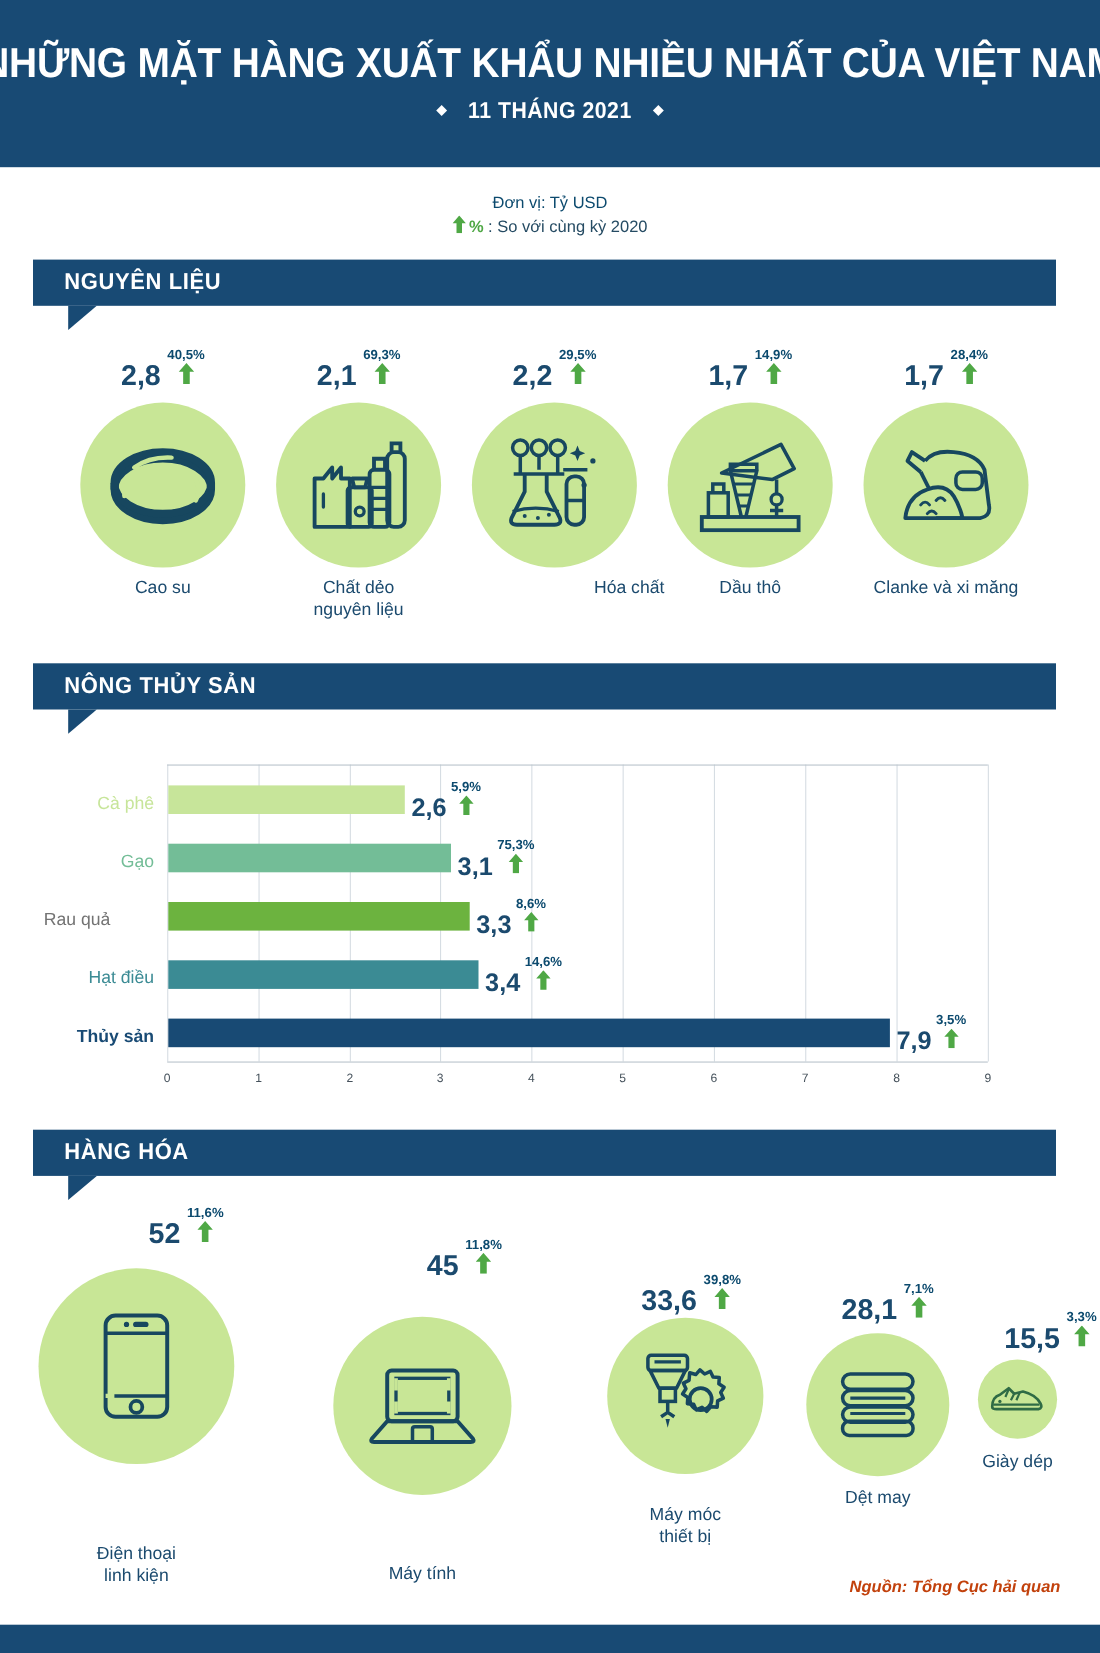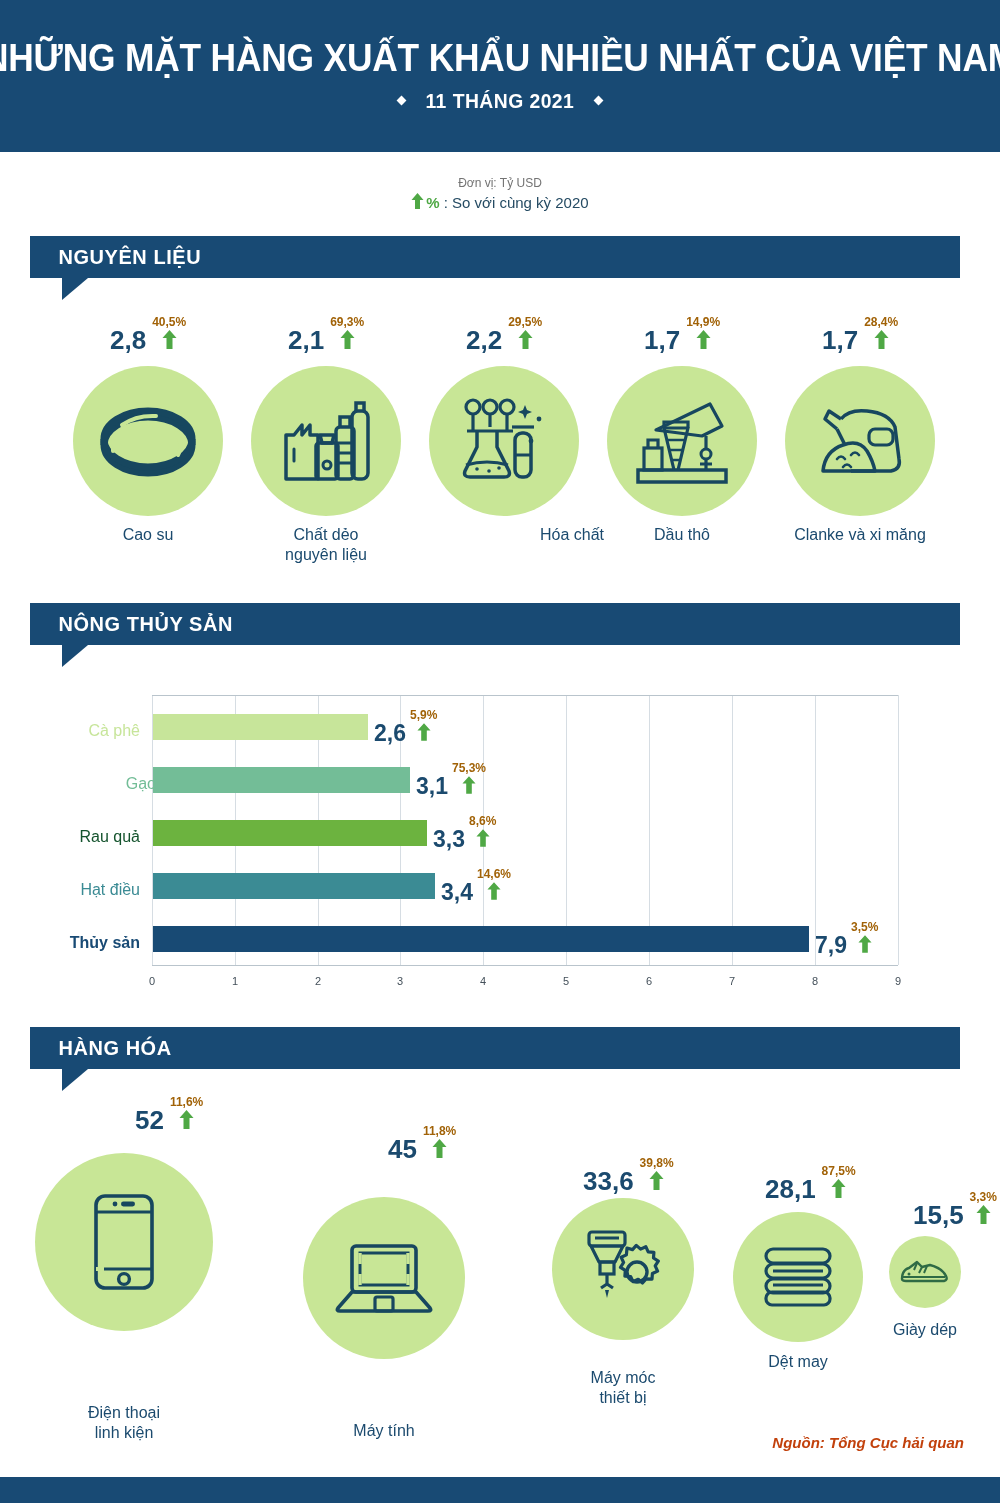--- a/index.html
+++ b/index.html
@@ -27,21 +27,21 @@
   }
   .subtitle-row {
     display: flex; align-items: center; gap: 14px; margin-top: 10px;
     color: #ffffff;
   }
   .sub-diamond { width: 7px; height: 7px; background: #fff; transform: rotate(45deg); }
   .subtitle { font-size: 21px; font-weight: 700; letter-spacing: 0.5px; transform: scaleX(0.92); }
 
   
   .legend { position: absolute; left: 0; top: 176px; width: 1000px; text-align: center; }
-  .legend-line1 { font-size: 12px; color: #737373; }
+  .legend-line1 { font-size: 15px; color: #0c4a6e; }
   .legend-line2 {
     font-size: 15px; color: #254b63; margin-top: 3px;
     display: flex; align-items: center; justify-content: center; gap: 2px;
   }
   .legend-arrow { display: inline-block; }
   .legend-pct { color: #4fa845; font-weight: 600; margin-right: 2px; }
 
   
   .banner {
     position: absolute; left: 30px; height: 42px; width: 930px;
@@ -67,21 +67,21 @@
     position: absolute; border-radius: 50%; background: #c8e696;
     display: flex; align-items: center; justify-content: center;
   }
   .circ svg { display: block; }
   .val-row {
     position: absolute; display: flex; align-items: flex-end; gap: 6px;
     white-space: nowrap;
   }
   .val-num { font-size: 26px; font-weight: 700; color: #1b4a6e; line-height: 1; }
   .pct-wrap { display: flex; flex-direction: column; align-items: center; }
-  .pct-txt { font-size: 12px; font-weight: 700; color: #a16207; line-height: 1; margin-bottom: 2px; }
+  .pct-txt { font-size: 12px; font-weight: 700; color: #0c4a6e; line-height: 1; margin-bottom: 2px; }
   .arrow-up { display: block; }
   .circ-label {
     position: absolute; text-align: center; font-size: 16px; color: #1b4a6e;
     line-height: 1.25; white-space: pre-line;
   }
 
   
   .chart { position: absolute; }
   .grid-line { position: absolute; width: 1px; background: #d6dde3; }
   .axis-base { position: absolute; height: 1px; background: #b9c4cc; }
@@ -326,35 +326,35 @@
       <span class="pct-wrap">
         <span class="pct-txt">5,9%</span>
         <span class="arrow-up">
           <svg width="14" height="18" viewBox="0 0 15 19">
               <path d="M7.5 0 L14.5 8 L10.5 8 L10.5 19 L4.5 19 L4.5 8 L0.5 8 Z" fill="#4fa845"></path>
             </svg>
         </span>
       </span>
     </div>
 
-    <div class="bar-label" style="left:16px;top:86px;width:140px;color:#73bd97;padding-left:36px;">Gạo</div>
+    <div class="bar-label" style="left:0;top:86px;width:140px;color:#73bd97;padding-left:36px;">Gạo</div>
     <div class="bar" style="left:153px;top:77px;width:257px;height:26px;background:#73bd97;"></div>
     <div class="bar-val" style="left:416px;top:72px;">
       <span class="val-num">3,1</span>
       <span class="pct-wrap">
         <span class="pct-txt">75,3%</span>
         <span class="arrow-up">
           <svg width="14" height="18" viewBox="0 0 15 19">
               <path d="M7.5 0 L14.5 8 L10.5 8 L10.5 19 L4.5 19 L4.5 8 L0.5 8 Z" fill="#4fa845"></path>
             </svg>
         </span>
       </span>
     </div>
 
-    <div class="bar-label" style="left:0;top:139px;width:140px;color:#14532d;">Rau quả</div>
+    <div class="bar-label" style="left:0;top:139px;width:140px;color:#737373;text-align:center;">Rau quả</div>
     <div class="bar" style="left:153px;top:130px;width:274px;height:26px;background:#6cb33f;"></div>
     <div class="bar-val" style="left:433px;top:125px;">
       <span class="val-num">3,3</span>
       <span class="pct-wrap">
         <span class="pct-txt">8,6%</span>
         <span class="arrow-up">
           <svg width="14" height="18" viewBox="0 0 15 19">
               <path d="M7.5 0 L14.5 8 L10.5 8 L10.5 19 L4.5 19 L4.5 8 L0.5 8 Z" fill="#4fa845"></path>
             </svg>
         </span>
@@ -489,21 +489,21 @@
       </span>
     </div>
     <div class="circ-label" style="left:523px;top:1368px;width:200px;">Máy móc
 thiết bị</div>
   </div>
 
   <div class="circ-item">
     <div class="val-row" style="left:765px;top:1165px;">
       <span class="val-num">28,1</span>
       <span class="pct-wrap">
-        <span class="pct-txt">87,5%</span>
+        <span class="pct-txt">7,1%</span>
         <span class="arrow-up">
           <svg width="15" height="19" viewBox="0 0 15 19">
               <path d="M7.5 0 L14.5 8 L10.5 8 L10.5 19 L4.5 19 L4.5 8 L0.5 8 Z" fill="#4fa845"></path>
             </svg>
         </span>
       </span>
     </div>
     <div class="circ" style="left:733px;top:1212px;width:130px;height:130px;">
       <span>
         <svg width="70" height="62" viewBox="0 0 70 62">

